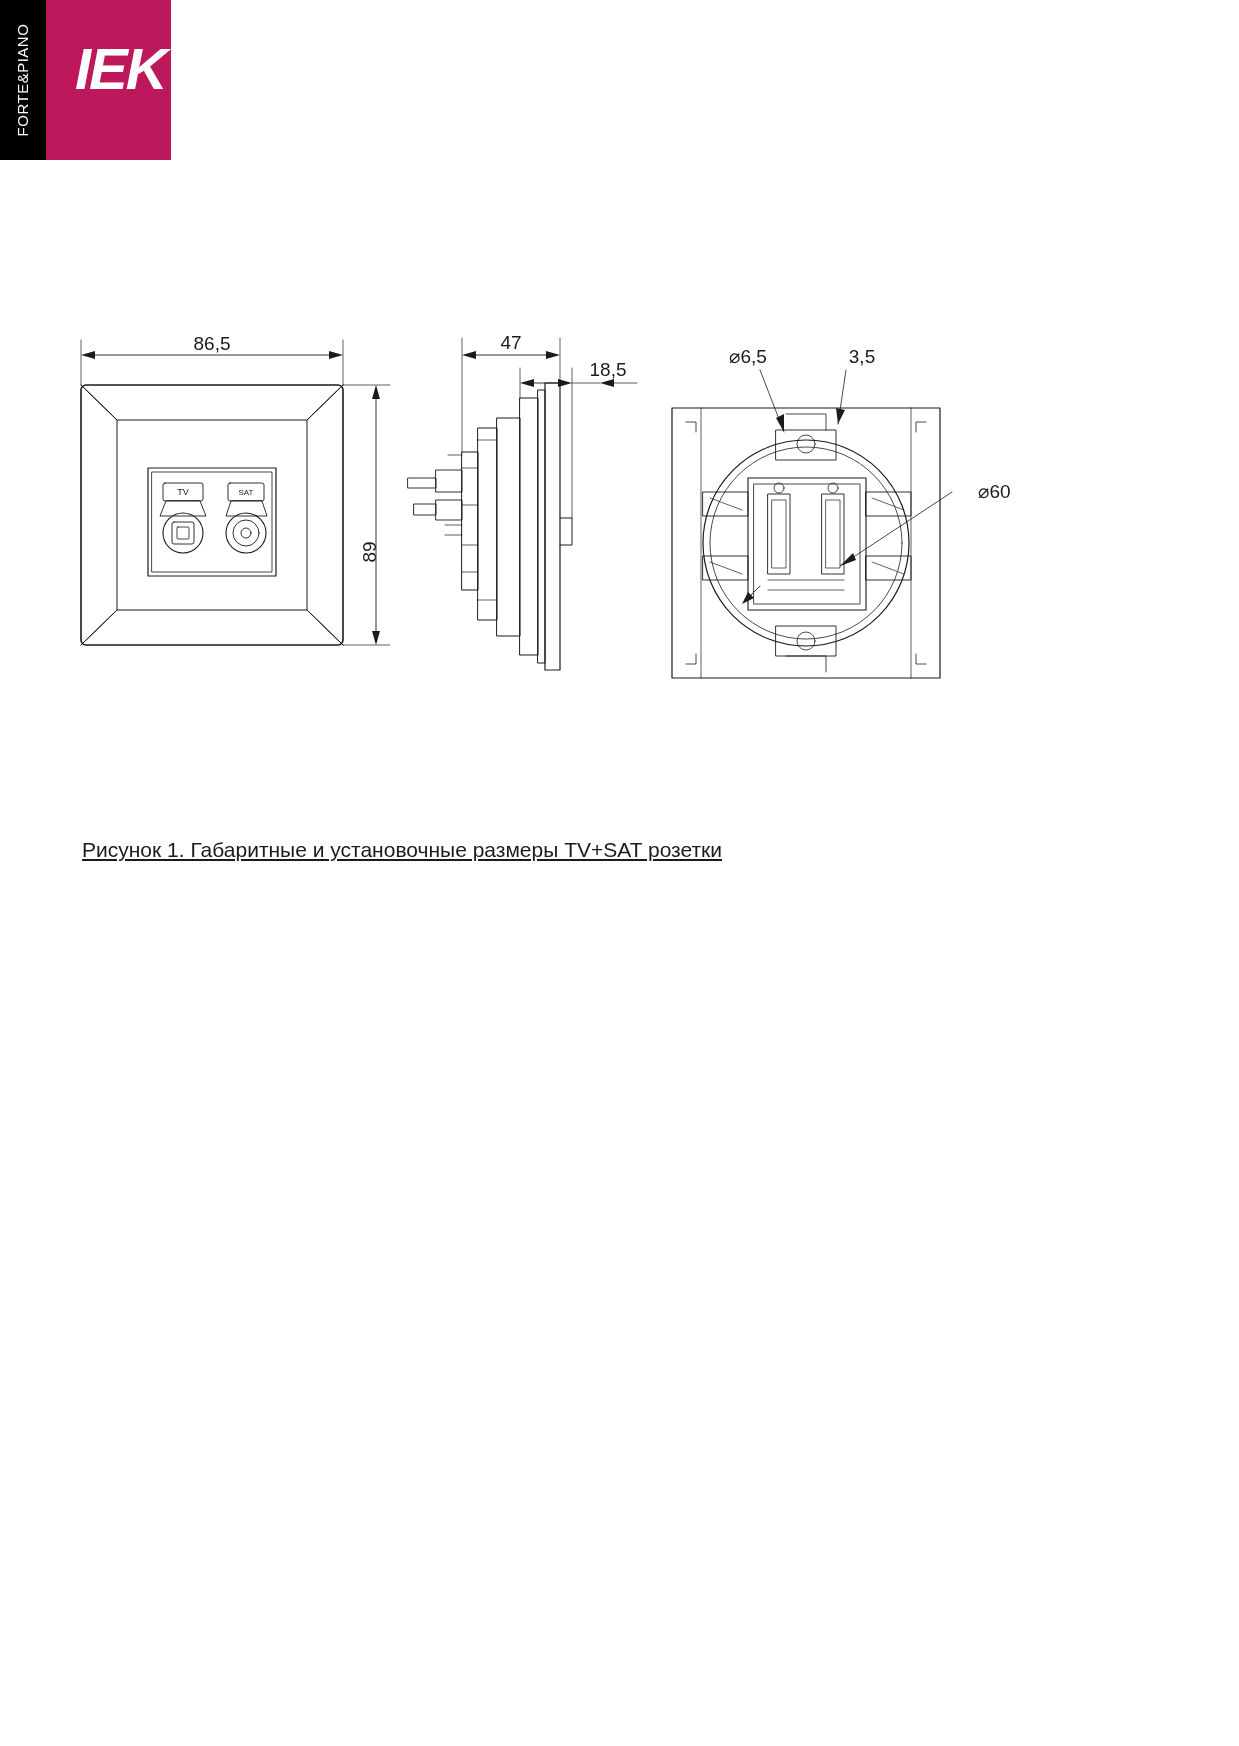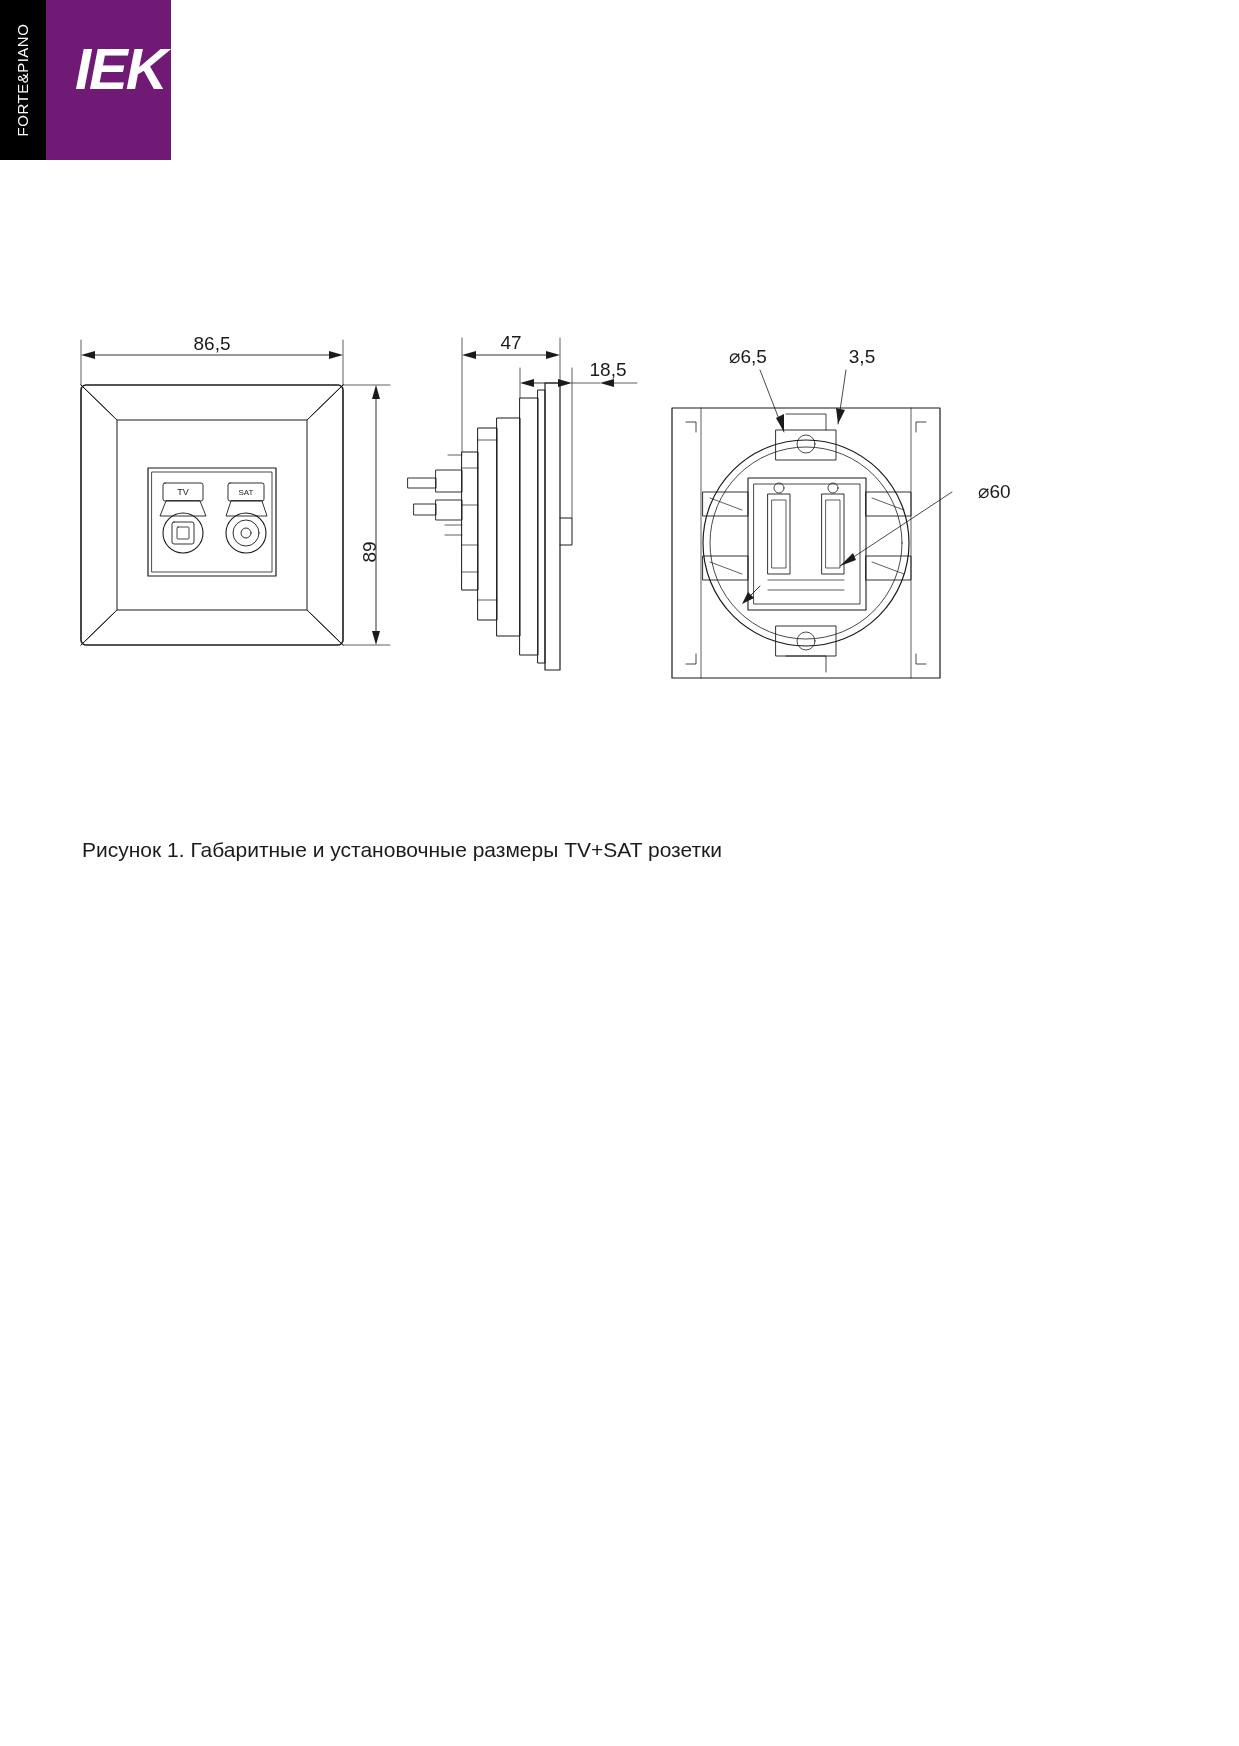--- a/index.html
+++ b/index.html
@@ -48,21 +48,21 @@
     text-align: center;
     font-weight: 400;
     white-space: nowrap;
   }
   .logo-box {
     position: absolute;
     left: 46px;
     top: 0;
     width: 125px;
     height: 160px;
-    background: #701a75;
+    background: #be185d;
   }
   .logo-text {
     position: absolute;
     left: 29px;
     top: 38px;
     color: #ffffff;
     font-size: 58px;
     font-weight: bold;
     font-style: italic;
     letter-spacing: -2px;
@@ -80,20 +80,21 @@
     pointer-events: none;
   }
 
   .caption {
     position: absolute;
     left: 82px;
     top: 838px;
     font-size: 21px;
     color: #1b1b1b;
     white-space: nowrap;
+    text-decoration: underline;
   }
 </style>
 </head>
 <body>
 
 <div class="header-block">
   <div class="brand-sidebar">
     <div class="brand-sidebar-text">FORTE&amp;PIANO</div>
   </div>
   <div class="logo-box">

